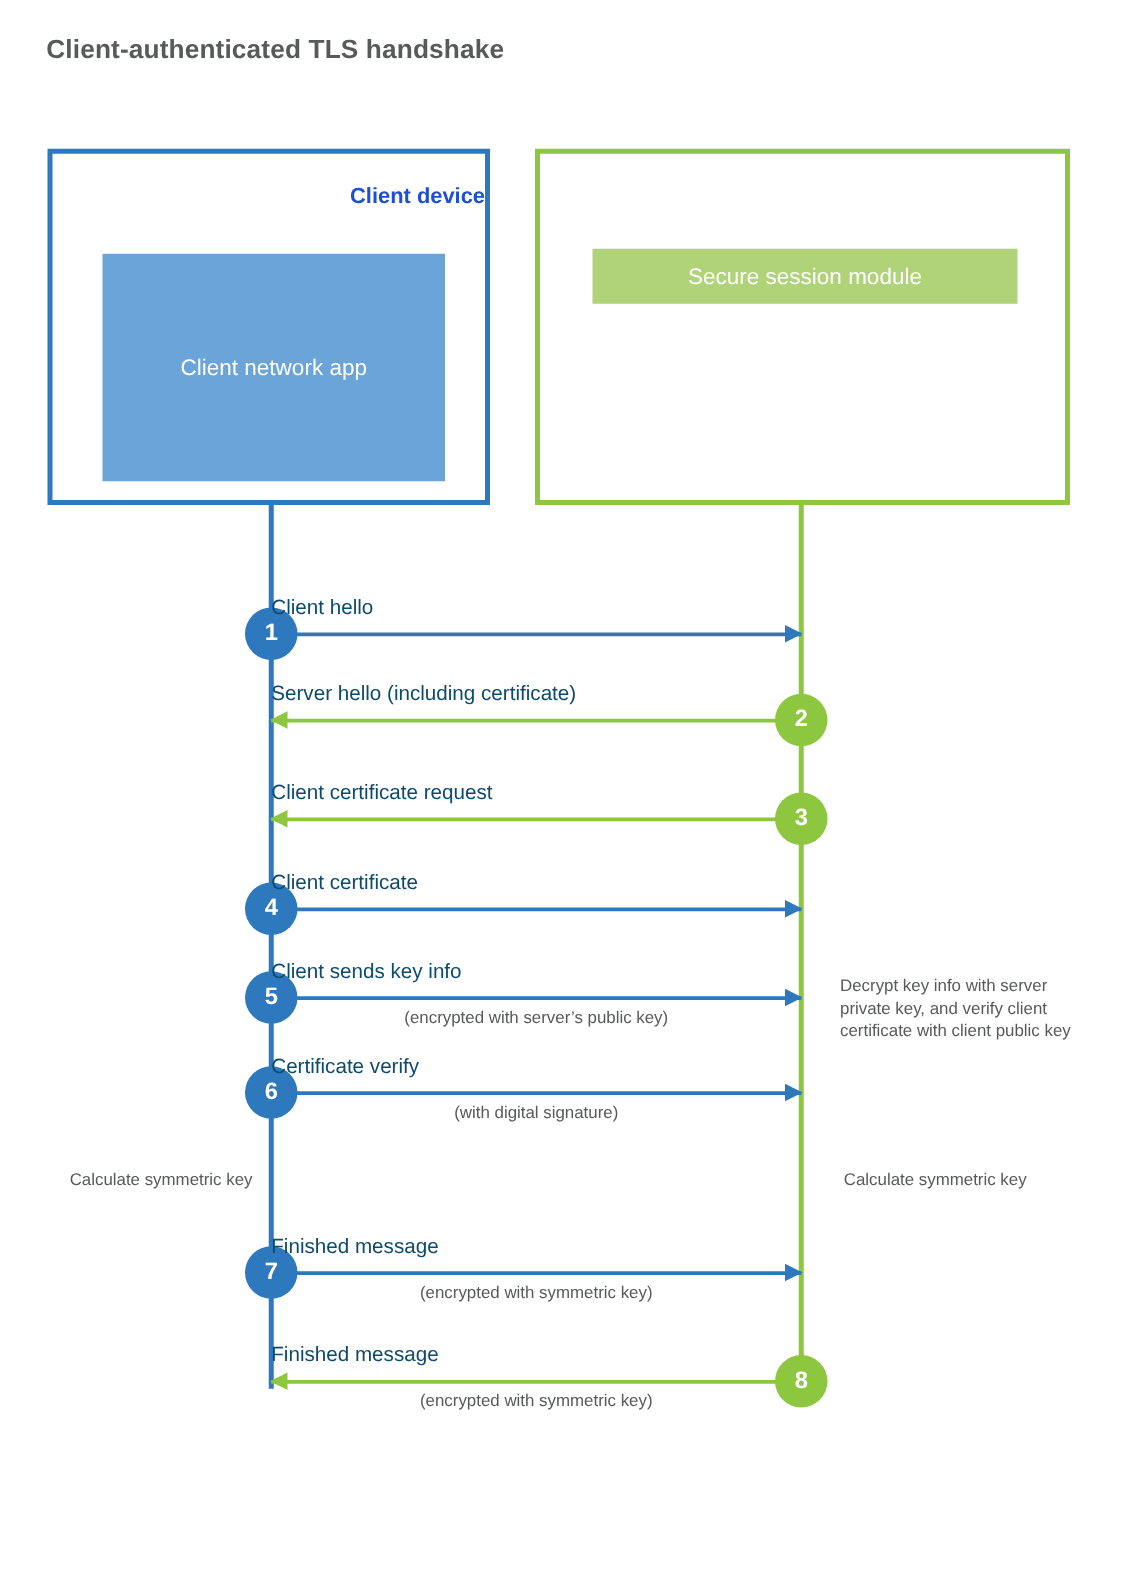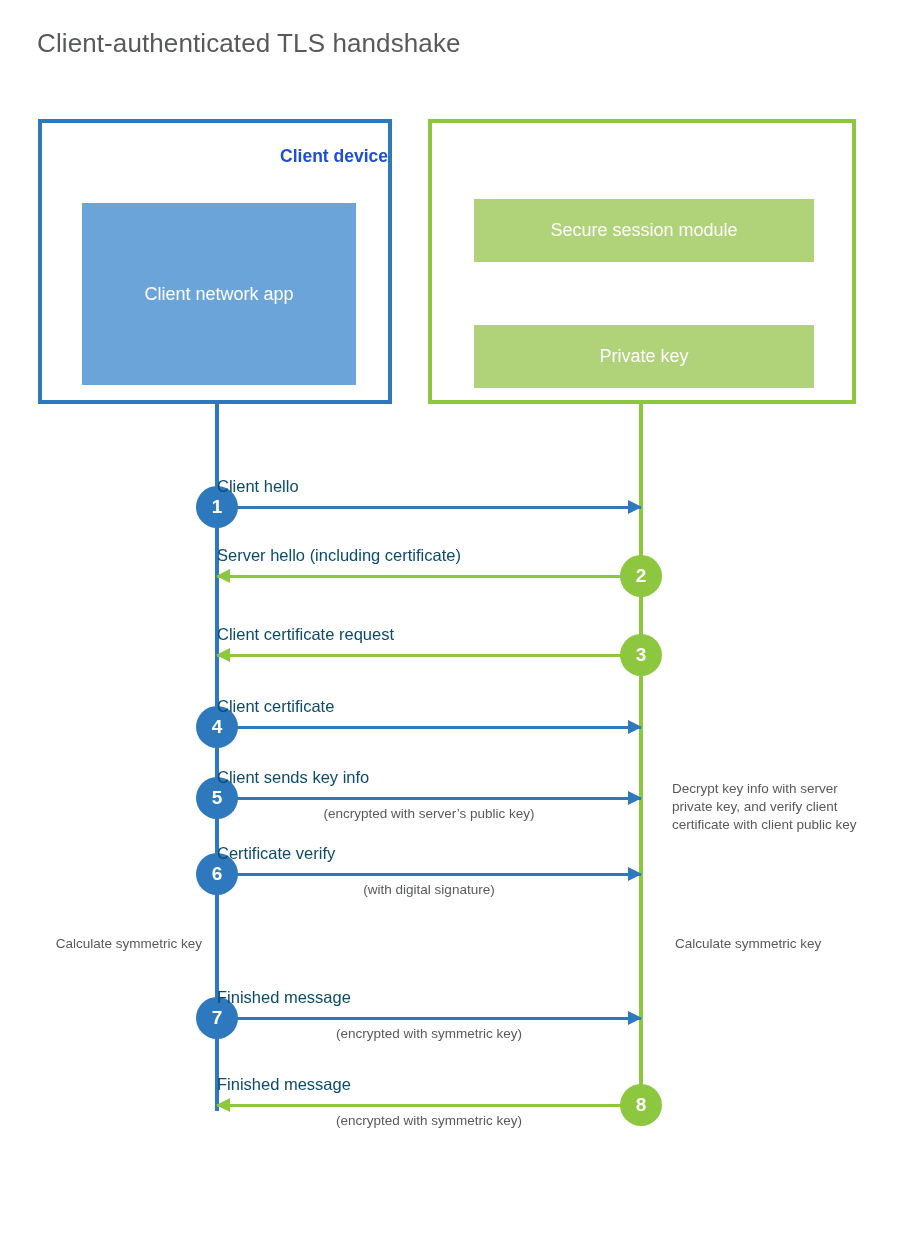--- a/index.html
+++ b/index.html
@@ -14,22 +14,22 @@
     font-family: "Liberation Sans", sans-serif;
     color: #414042;
     overflow: hidden;
   }
 
   
   #page-title {
     position: absolute;
     left: 37px;
     top: 28px;
-    font-size: 26px;
-    font-weight: 400;
+    font-size: 21px;
+    font-weight: 700;
     color: #58595b;
     letter-spacing: 0.1px;
     white-space: nowrap;
   }
 
   
   .actor-box {
     position: absolute;
     background: #ffffff;
     box-sizing: border-box;
@@ -72,21 +72,21 @@
     line-height: 1.35;
     display: flex;
     align-items: center;
     justify-content: center;
     text-align: right;
   }
   .server-bar {
     position: absolute;
     left: 42px;
     width: 340px;
-    height: 63px;
+    height: 44px;
     background: #b0d279;
     color: #ffffff;
     font-size: 18px;
     display: flex;
     align-items: center;
     justify-content: center;
     text-align: center;
   }
   #server-bar-0 { top: 76px; }
   #server-bar-1 { top: 139px; }
@@ -214,21 +214,20 @@
 
 <div id="page-title">Client-authenticated TLS handshake</div>
 
 <div class="actor-box" id="client-box">
   <div class="actor-title">Client device</div>
   <div id="client-app">Client network app</div>
 </div>
 
 <div class="actor-box" id="server-box">
   <div class="server-bar" id="server-bar-0">Secure session module</div>
-  <div class="server-bar" id="server-bar-2">Private key</div>
 </div>
 
 <div class="lifeline" id="client-lifeline"></div>
 <div class="lifeline" id="server-lifeline"></div>
 
 <div id="messages-layer">
     <div class="msg" style="top: 507px;">
       <div class="msg-line blue"></div>
       <div class="arrow-head to-right"></div>
       <div class="badge blue">1</div>

